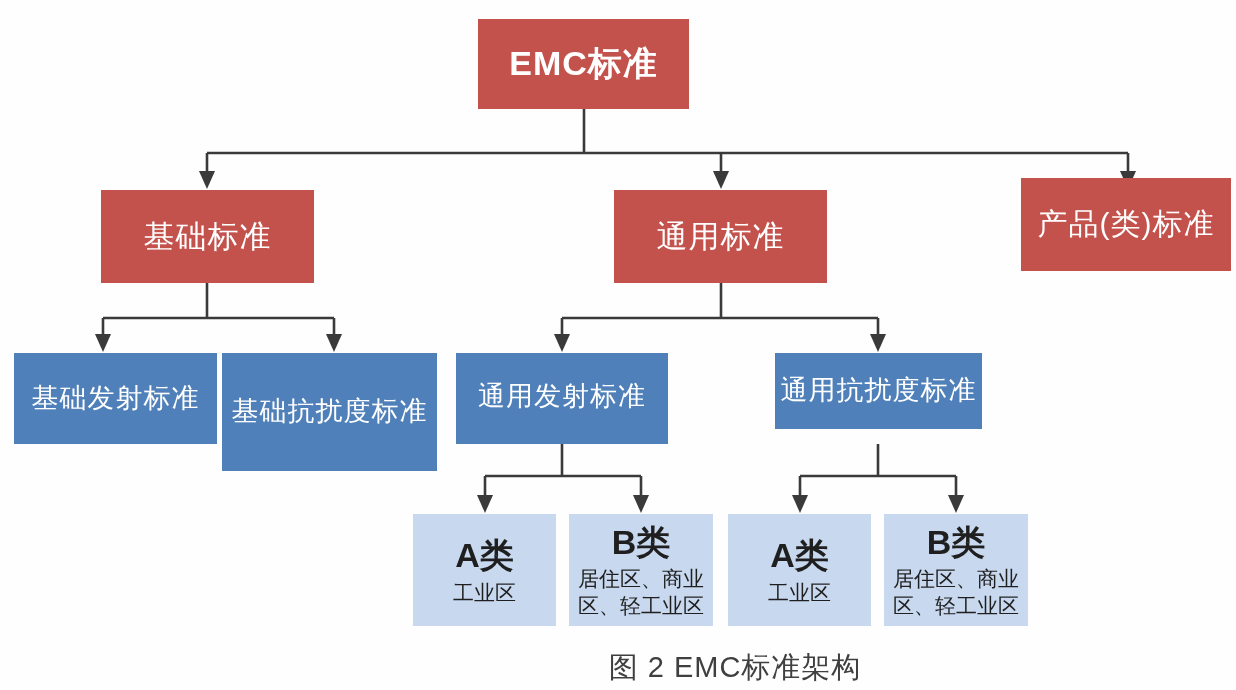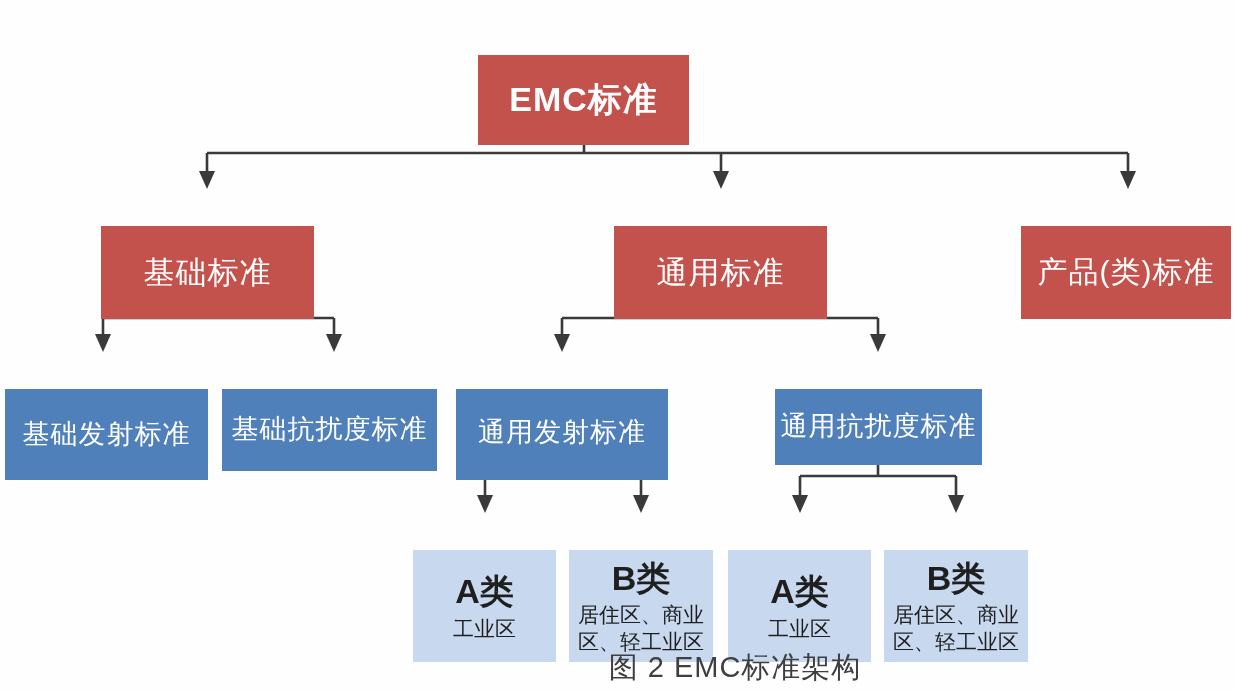--- a/index.html
+++ b/index.html
@@ -17,21 +17,20 @@
   }
   .node {
     position: absolute;
     display: flex;
     flex-direction: column;
     align-items: center;
     justify-content: center;
     text-align: center;
     box-sizing: border-box;
     line-height: 1.15;
-    margin-top: 36px;
   }
   .lvl-red {
     background: #c3514c;
     color: #ffffff;
     font-size: 31px;
     letter-spacing: 1px;
   }
   .lvl-root {
     font-size: 34px;
     font-weight: bold;
@@ -133,28 +132,28 @@
   <div class="node lvl-red lvl-root" style="left:478px; top:19px; width:211px; height:90px;">
     <span>EMC标准</span>
   </div>
 
   <div class="node lvl-red" style="left:101px; top:190px; width:213px; height:93px;">
     <span>基础标准</span>
   </div>
   <div class="node lvl-red" style="left:614px; top:190px; width:213px; height:93px;">
     <span>通用标准</span>
   </div>
-  <div class="node lvl-red" style="left:1021px; top:190px; width:210px; height:93px; font-size:30px;">
+  <div class="node lvl-red" style="left:1021px; top:178px; width:210px; height:93px; font-size:30px;">
     <span>产品(类)标准</span>
   </div>
 
-  <div class="node lvl-blue" style="left:5px; top:353px; width:203px; height:91px;">
+  <div class="node lvl-blue" style="left:14px; top:353px; width:203px; height:91px;">
     <span>基础发射标准</span>
   </div>
-  <div class="node lvl-blue" style="left:222px; top:353px; width:215px; height:82px;">
+  <div class="node lvl-blue" style="left:222px; top:353px; width:215px; height:118px;">
     <span>基础抗扰度标准</span>
   </div>
   <div class="node lvl-blue" style="left:456px; top:353px; width:212px; height:91px;font-family:Liberation Mono, monospace;">
     <span>通用发射标准</span>
   </div>
   <div class="node lvl-blue" style="left:775px; top:353px; width:207px; height:76px;">
     <span>通用抗扰度标准</span>
   </div>
 
   <div class="node lvl-light" style="left:413px; top:514px; width:143px; height:112px;">

